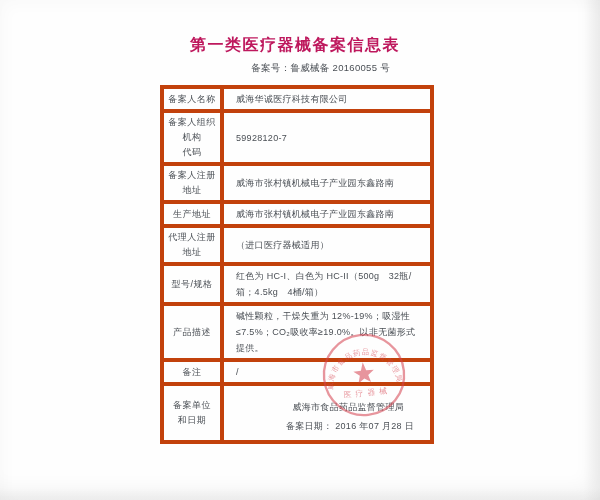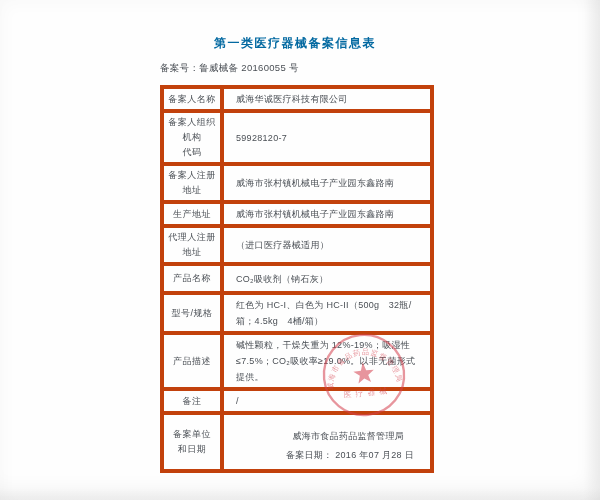--- a/index.html
+++ b/index.html
@@ -13,28 +13,28 @@
   }
   .scan-page {
     position: absolute; inset: 0;
     background: #fefefe;
     box-shadow: inset -10px -12px 18px rgba(0,0,0,0.045), inset 6px 6px 14px rgba(0,0,0,0.02);
   }
   .doc-title {
     position: absolute;
     left: 157px; top: 35px; width: 276px;
     text-align: center;
-    font-size: 12px; font-weight: bold;
+    font-size: 16px; font-weight: bold;
     letter-spacing: 1.5px;
-    color: #0369a1;
+    color: #be185d;
   }
   .filing-no {
     position: absolute;
     left: 160px; top: 62px; width: 274px;
-    padding-right: 44px;
+    text-align: right; padding-right: 44px;
     font-size: 9.5px;
     color: #4a4f55;
     letter-spacing: 0.3px;
   }
   table.filing-table {
     position: absolute;
     left: 160px; top: 85px;
     width: 274px;
     border-collapse: collapse;
     table-layout: fixed;
@@ -108,24 +108,20 @@
       <td class="val">威海市张村镇机械电子产业园东鑫路南</td>
     </tr>
     <tr style="height:18px">
       <td class="lbl">生产地址</td>
       <td class="val">威海市张村镇机械电子产业园东鑫路南</td>
     </tr>
     <tr style="height:22px">
       <td class="lbl">代理人注册地址</td>
       <td class="val">（进口医疗器械适用）</td>
     </tr>
-    <tr style="height:29px">
-      <td class="lbl">产品名称</td>
-      <td class="val">CO₂吸收剂（钠石灰）</td>
-    </tr>
     <tr style="height:26px">
       <td class="lbl">型号/规格</td>
       <td class="val">红色为 HC-I、白色为 HC-II（500g　32瓶/箱；4.5kg　4桶/箱）</td>
     </tr>
     <tr style="height:36px">
       <td class="lbl">产品描述</td>
       <td class="val">碱性颗粒，干燥失重为 12%-19%；吸湿性≤7.5%；CO₂吸收率≥19.0%。以非无菌形式提供。</td>
     </tr>
     <tr style="height:19px">
       <td class="lbl">备注</td>

